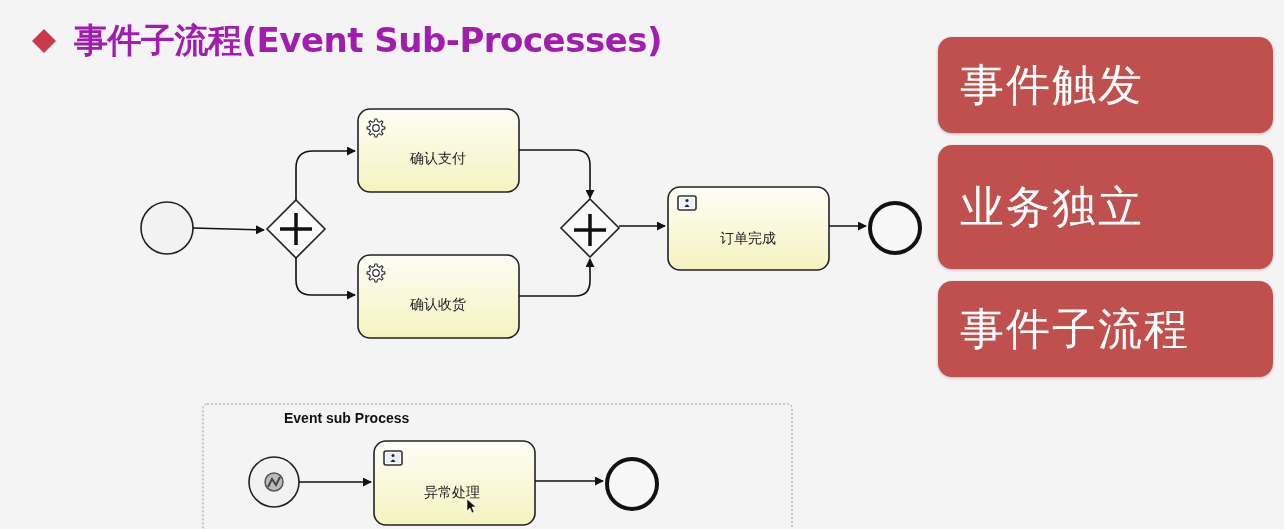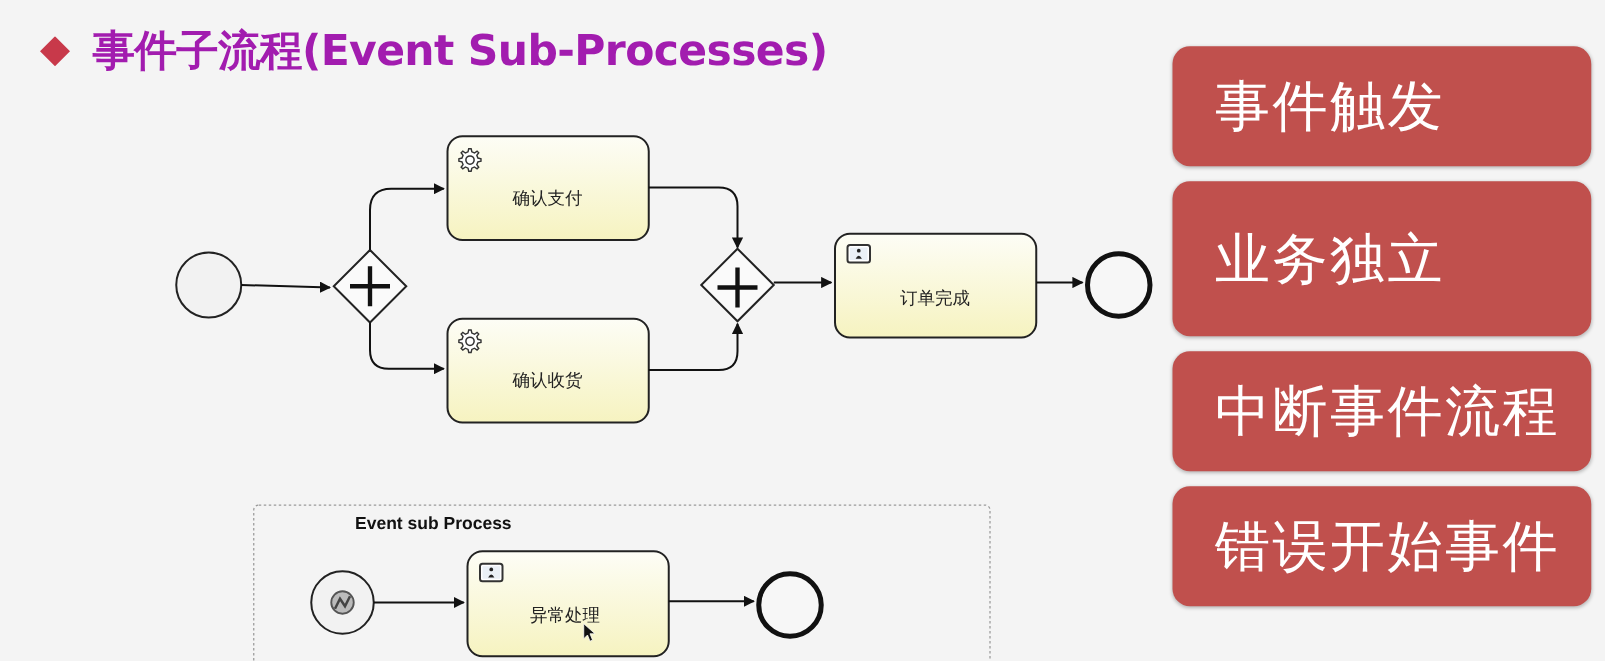--- a/index.html
+++ b/index.html
@@ -25,21 +25,21 @@
   .sub-label { font-size: 14px; font-weight: bold; fill: #111; font-family: "Liberation Sans", sans-serif; }
   .side {
     position: absolute; left: 938px; width: 335px;
     display: flex; flex-direction: column; gap: 12px; top: 37px;
   }
   .side-item {
     height: 96px; border-radius: 14px;
     background: #c0504d;
     box-shadow: 0 1px 3px rgba(0,0,0,0.25);
     display: flex; align-items: center;
-    padding-left: 34px;
+    padding-left: 22px;
     color: #fff; font-size: 44px;
     font-family: "DejaVu Serif", serif;
     letter-spacing: 2px;
     box-sizing: border-box;
   }
   .side-item:nth-child(2) { height: 124px; }
   .side-item:nth-child(3) { height: 96px; }
   .side-item:nth-child(4) { height: 96px; }
 </style>
 </head>
@@ -148,18 +148,15 @@
 </svg>
 
 <div class="side">
   <div class="side-item">
     <span>事件触发</span>
   </div>
   <div class="side-item">
     <span>业务独立</span>
   </div>
   <div class="side-item">
-    <span>中断事件流程</span>
-  </div>
-  <div class="side-item">
-    <span>错误开始事件</span>
+    <span>事件子流程</span>
   </div>
 </div>
 
 </body></html>

